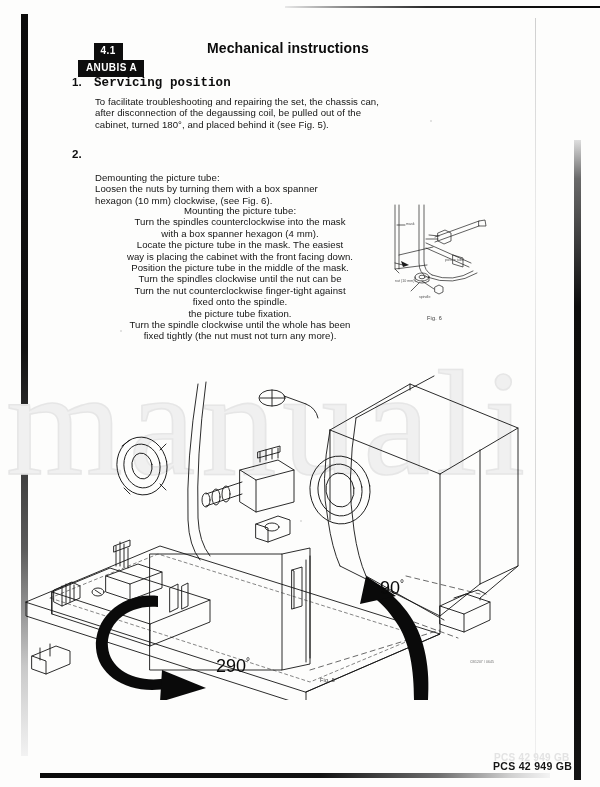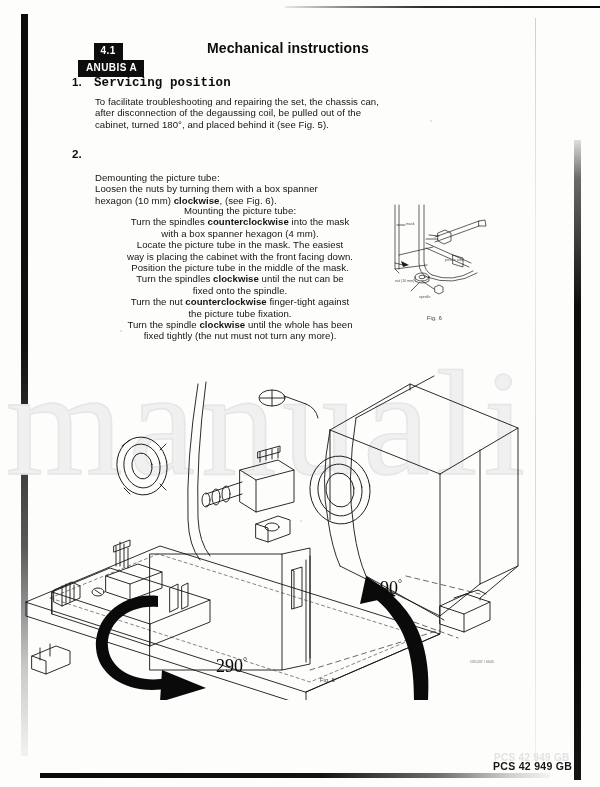--- a/index.html
+++ b/index.html
@@ -62,35 +62,35 @@
 
   
   .sec{position:absolute;left:72px;}
   .sec-num{position:absolute;left:0;top:0;font-size:11.5px;font-weight:bold;color:#0d0d0d;}
   .sec-head{position:absolute;left:22px;top:0;font-size:12.5px;font-weight:bold;color:#0d0d0d;letter-spacing:.1px;font-family:Liberation Mono, monospace;}
   .para{
     position:absolute;left:95px;
     font-size:9.6px;line-height:11.4px;color:#141414;
     width:290px;letter-spacing:.05px;
   }
-  .para b{font-weight:bold;}
+  .para b{font-weight:normal;}
 
   
   .fig6{position:absolute;left:393px;top:203px;width:130px;height:128px;}
   .fig-cap{
     position:absolute;font-size:5.5px;color:#3a3a3a;
     font-family:"Liberation Sans", sans-serif;letter-spacing:.2px;
   }
   .micro-lbl{position:absolute;font-size:3.6px;color:#555;line-height:4px;}
 
   
   .fig5{position:absolute;left:10px;top:370px;width:580px;height:330px;}
   .ann{
     position:absolute;font-size:18px;color:#090909;
-    font-family:Liberation Serif, serif;
+    font-family:Liberation Sans, sans-serif;
   }
   .ann .deg{font-size:10px;vertical-align:super;}
   .stamp{
     position:absolute;left:470px;top:660px;font-size:3.4px;
     color:#6a6a6a;line-height:4px;letter-spacing:.1px;
   }
 
   
   .footer{
     position:absolute;left:493px;top:760px;
@@ -144,22 +144,22 @@
 
   <div class="para" style="top:205px;text-align:center;">
     <div>Mounting the picture tube:</div>
     <div id="mount-lines">
         <div><span>Turn the spindles </span><b>counterclockwise</b><span> into the mask</span></div>
         <div><span>with a box spanner hexagon (4 mm).</span><b></b><span></span></div>
         <div><span>Locate the picture tube in the mask. The easiest</span><b></b><span></span></div>
         <div><span>way is placing the cabinet with the front facing down.</span><b></b><span></span></div>
         <div><span>Position the picture tube in the middle of the mask.</span><b></b><span></span></div>
         <div><span>Turn the spindles </span><b>clockwise</b><span> until the nut can be</span></div>
+        <div><span>Turn the nut </span><b>counterclockwise</b><span> finger-tight against</span></div>
         <div><span>fixed onto the spindle.</span><b></b><span></span></div>
-        <div><span>Turn the nut </span><b>counterclockwise</b><span> finger-tight against</span></div>
         <div><span>the picture tube fixation.</span><b></b><span></span></div>
         <div><span>Turn the spindle </span><b>clockwise</b><span> until the whole has been</span></div>
         <div><span>fixed tightly (the nut must not turn any more).</span><b></b><span></span></div>
       </div>
   </div>
 
   <div class="fig6">
     <svg width="130" height="128" viewBox="0 0 130 128">
       <g fill="none" stroke="#1c1c1c" stroke-width="0.7" stroke-linejoin="round" stroke-linecap="round">
 

